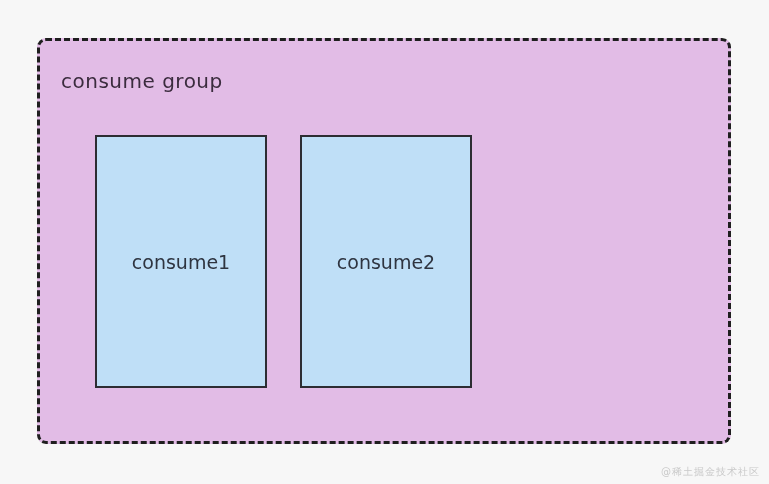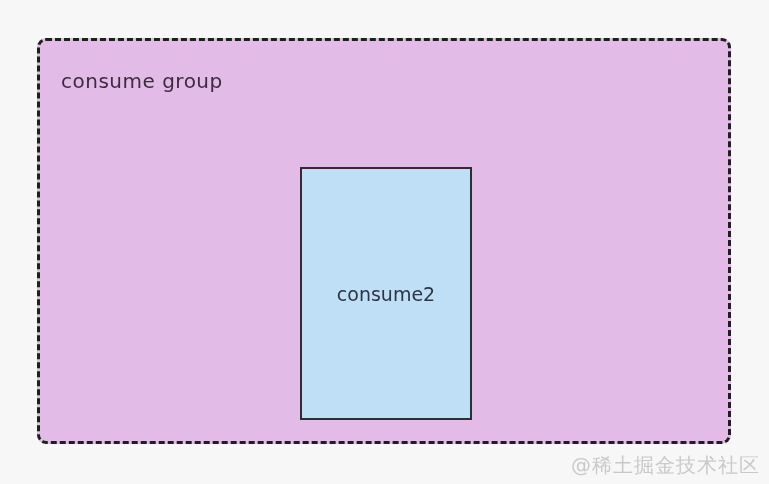--- a/index.html
+++ b/index.html
@@ -52,39 +52,42 @@
     display: flex;
     align-items: center;
     justify-content: center;
   }
   .consumer-box .consumer-label {
     font-size: 19px;
     color: var(--label-text);
     white-space: nowrap;
   }
   .box-1 { left: 55px; }
-  .box-2 { left: 260px; margin-top: 32px; }
+  .box-2 { left: 260px; }
   .box-3 { left: 467px; }
   .watermark {
     position: absolute;
     right: 9px;
     bottom: 5px;
-    font-size: 20px;
+    font-size: 10px;
     color: var(--watermark-text);
     letter-spacing: 1px;
     white-space: nowrap;
     text-align: center;
   }
 </style>
 </head>
 <body>
 
 <div class="group-container">
   <div class="group-title">consume group</div>
 
+  <div class="consumer-box box-1">
+    <span class="consumer-label">consume1</span>
+  </div>
 
   <div class="consumer-box box-2">
     <span class="consumer-label">consume2</span>
   </div>
 
 </div>
 
 <div class="watermark">@稀土掘金技术社区</div>
 
 </body></html>

